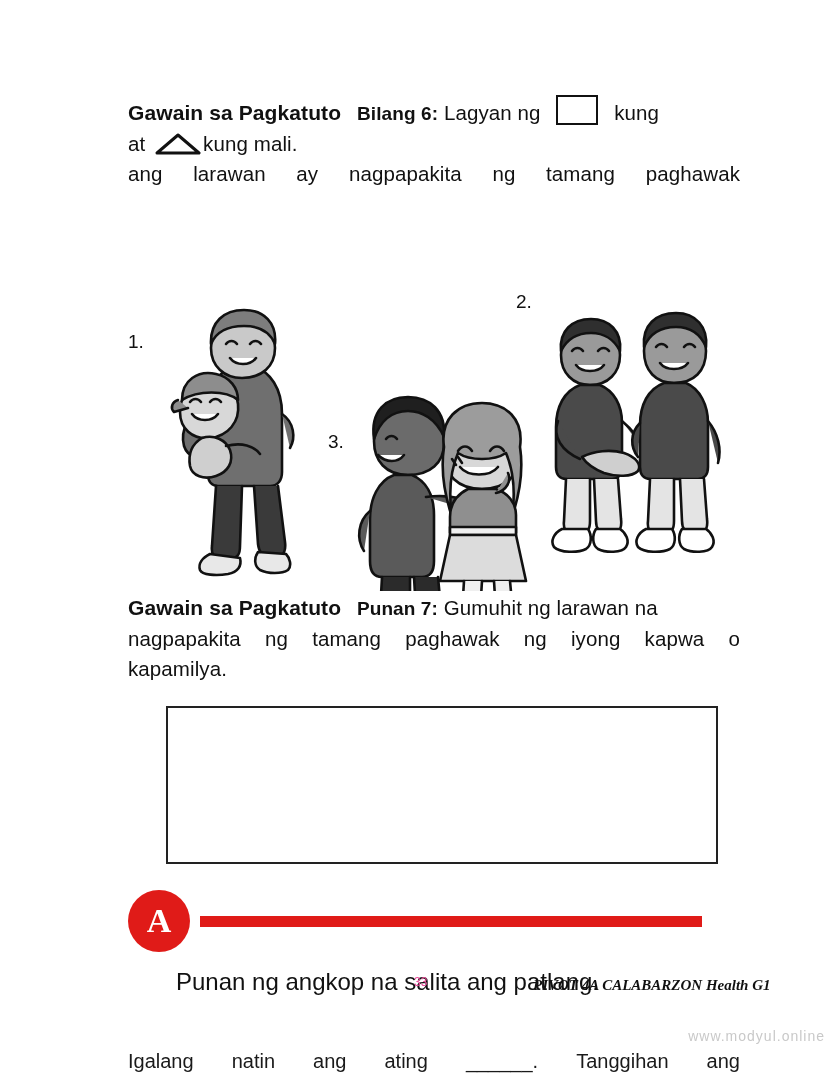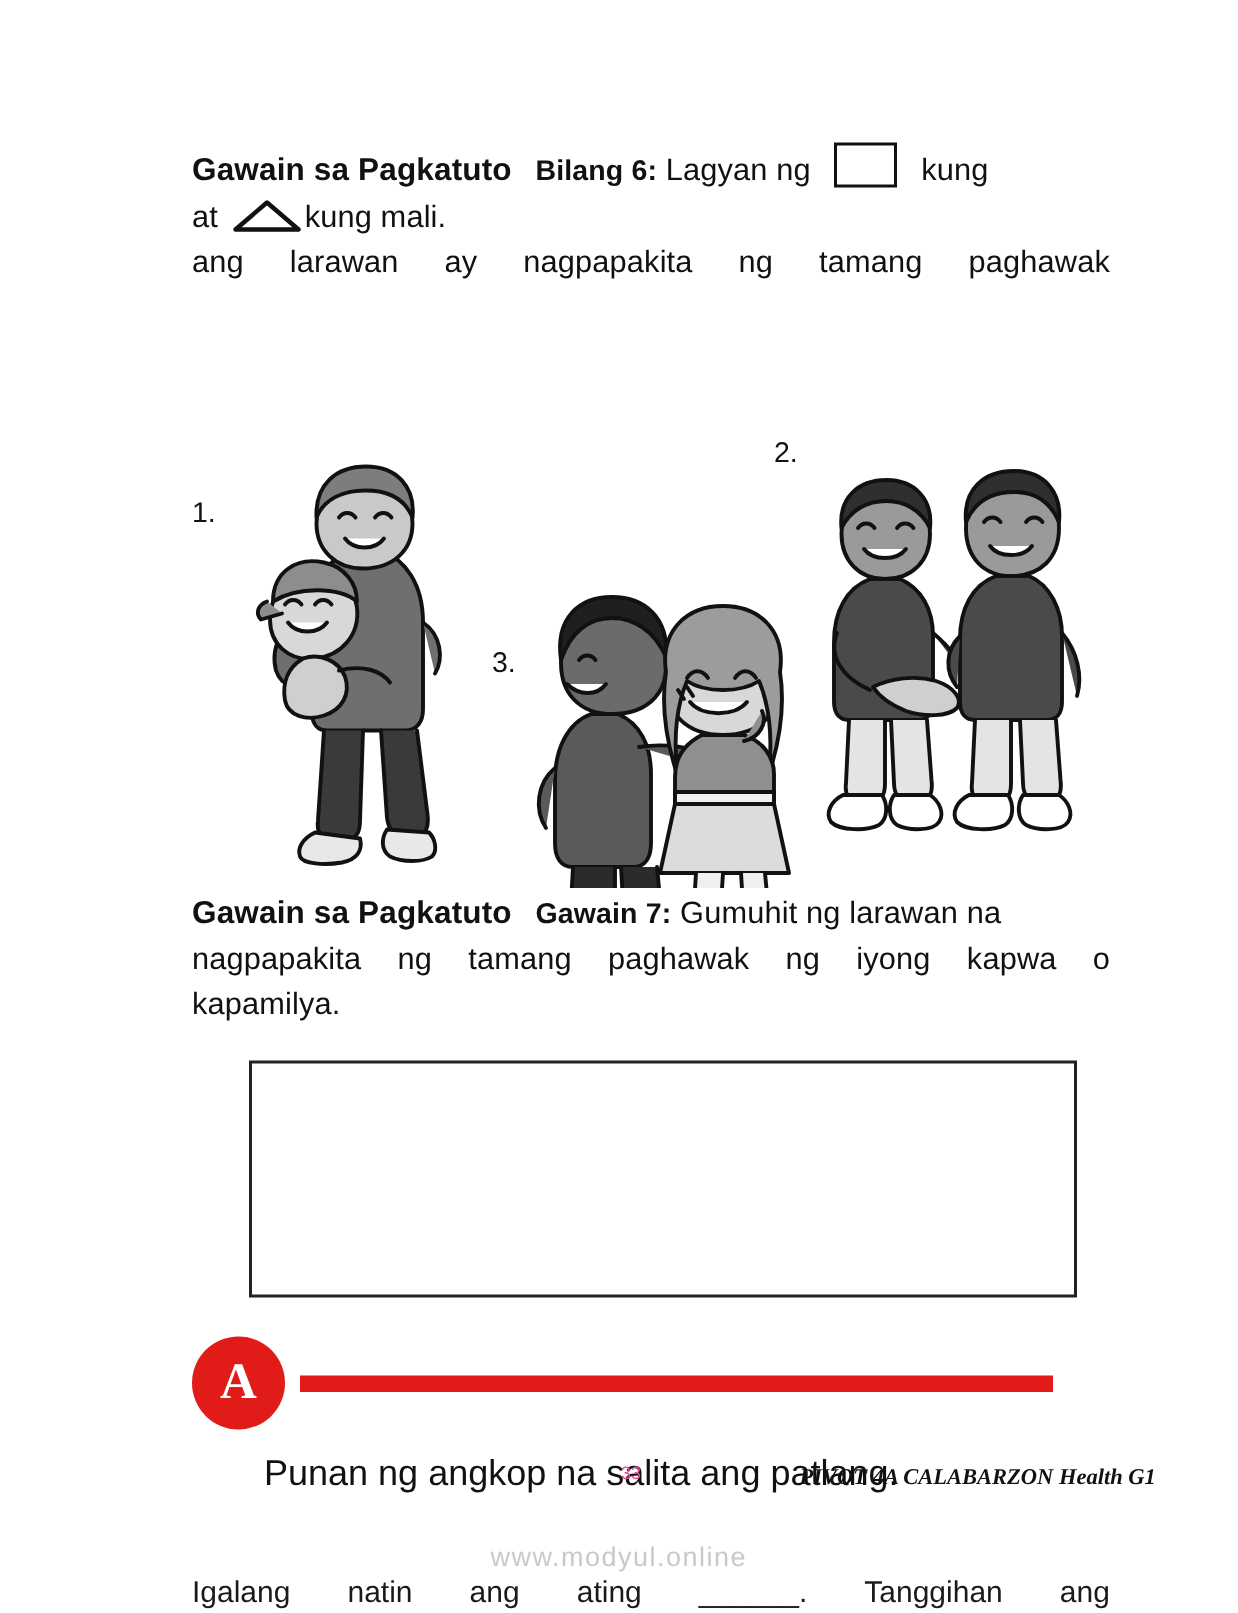--- a/index.html
+++ b/index.html
@@ -167,22 +167,22 @@
     font-weight: bold;
     font-family: "Liberation Serif", serif;
     color: #111;
     padding-left: 47px;
   }
   .watermark {
     position: absolute;
     left: 0;
     right: 0;
     top: 1028px;
-    text-align: center;
-    font-size: 18px;
+    text-align: right;
+    font-size: 14px;
     color: #c9c9c9;
     letter-spacing: 1px;
   }
 </style>
 </head>
 <body>
 
 <div class="page">
 
   <div class="content">
@@ -328,21 +328,21 @@
             <path d="M138 200 L140 232 C140 240 144 244 150 244 C156 244 158 240 157 232 L154 200" fill="#efefef"></path>
           </g>
         </svg>
       </div>
     </div>
 
     <div class="act7">
       <p class="act-head">
         <span class="act-title">
           <span class="t-big">Gawain sa Pagkatuto</span>
-          <span class="t-small">Gawain 7:</span>
+          <span class="t-small">Punan 7:</span>
         </span>
         <span>Gumuhit ng larawan na</span>
       </p>
       <p class="act-head">
         <span style="display:inline-block;width:100%;text-align:justify;text-align-last:justify;">nagpapakita ng tamang paghawak ng iyong kapwa o</span>
       </p>
       <p class="act-head">
         <span>kapamilya.</span>
       </p>
 

